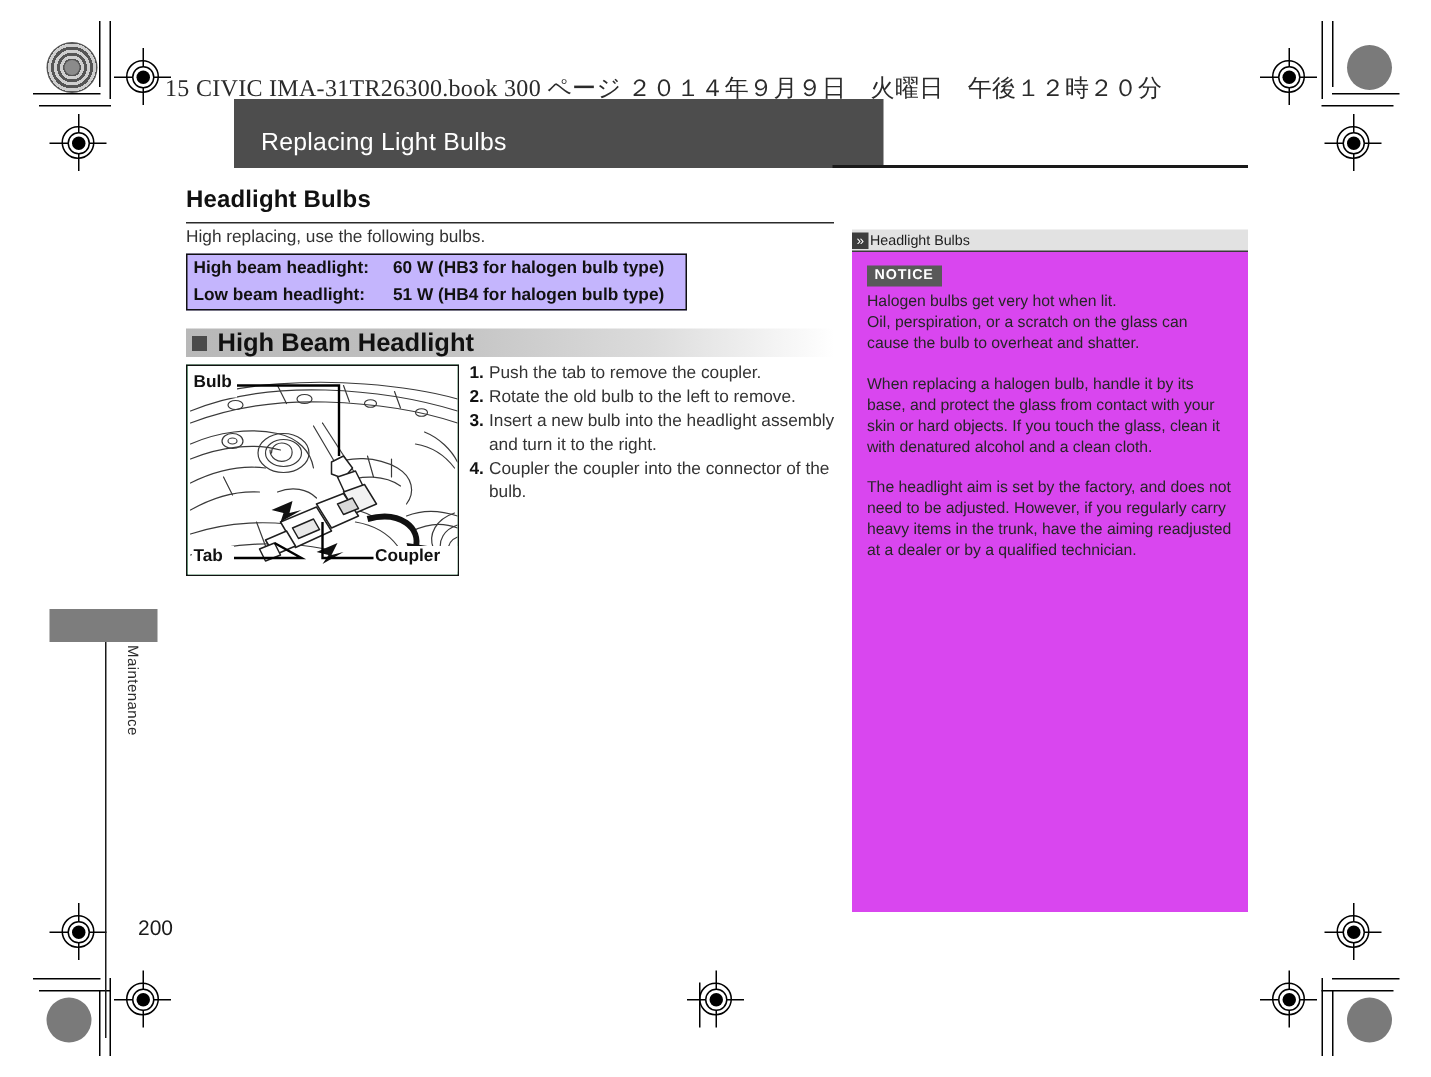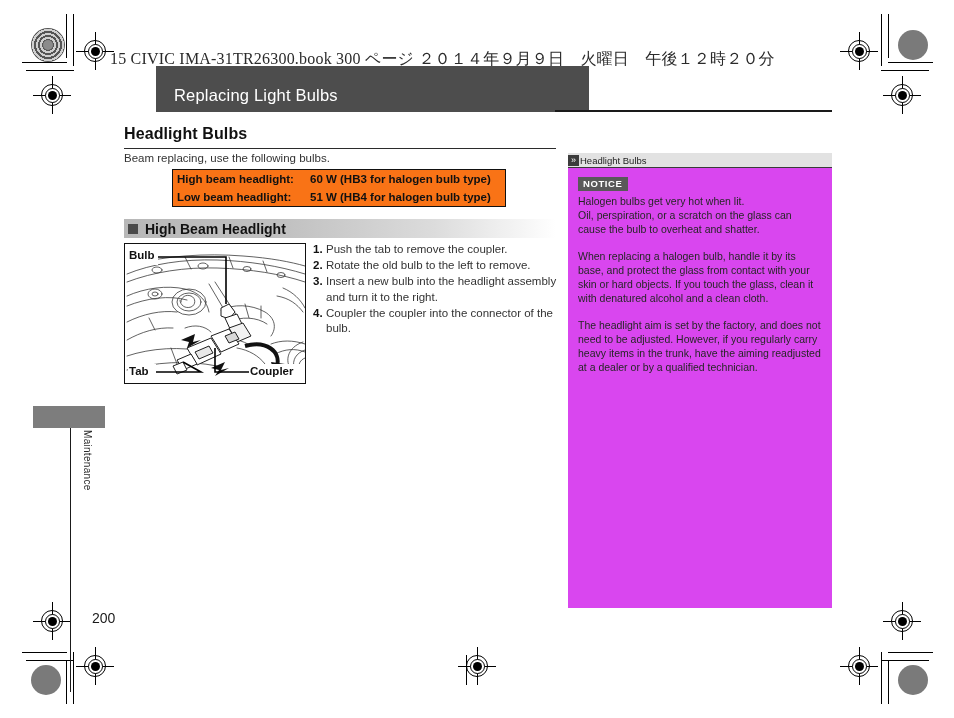--- a/index.html
+++ b/index.html
@@ -140,22 +140,21 @@
     color: #333;
   }
 
   .spec-box {
     position: absolute;
     left: 124px;
     top: 169px;
     width: 334px;
     border: 1.5px solid #111;
     box-sizing: border-box;
-    background: #f97316;
-    margin-left: 48px;
+    background: #c4b5fd;
   }
   .spec-row {
     display: flex;
     align-items: baseline;
     padding: 1px 0 1px 4px;
     font-size: 11.5px;
     font-weight: bold;
     color: #111;
     line-height: 16px;
   }
@@ -172,21 +171,21 @@
     display: flex;
     align-items: center;
   }
   .section-bullet {
     width: 10px; height: 10px;
     background: #4a4a4a;
     margin: 0 7px 0 4px;
     flex: none;
   }
   .section-bar-text {
-    font-size: 14px;
+    font-size: 17px;
     font-weight: bold;
     color: #111;
   }
 
   
   .figure {
     position: absolute;
     left: 124px;
     top: 243px;
     width: 182px;
@@ -385,21 +384,21 @@
 
 <div class="running-head">15 CIVIC IMA-31TR26300.book  300 ページ  ２０１４年９月９日　火曜日　午後１２時２０分</div>
 
 <div class="title-bar">
   <div class="title-bar-text">Replacing Light Bulbs</div>
 </div>
 <div class="title-rule"></div>
 
 <div class="h1">Headlight Bulbs</div>
 <div class="h1-rule"></div>
-<div class="intro">Beam replacing, use the following bulbs.</div>
+<div class="intro">High replacing, use the following bulbs.</div>
 
 <div class="spec-box">
   <div class="spec-row">
     <span class="spec-label">High beam headlight:</span>
     <span class="spec-value">60 W (HB3 for halogen bulb type)</span>
   </div>
   <div class="spec-row">
     <span class="spec-label">Low beam headlight:</span>
     <span class="spec-value">51 W (HB4 for halogen bulb type)</span>
   </div>

